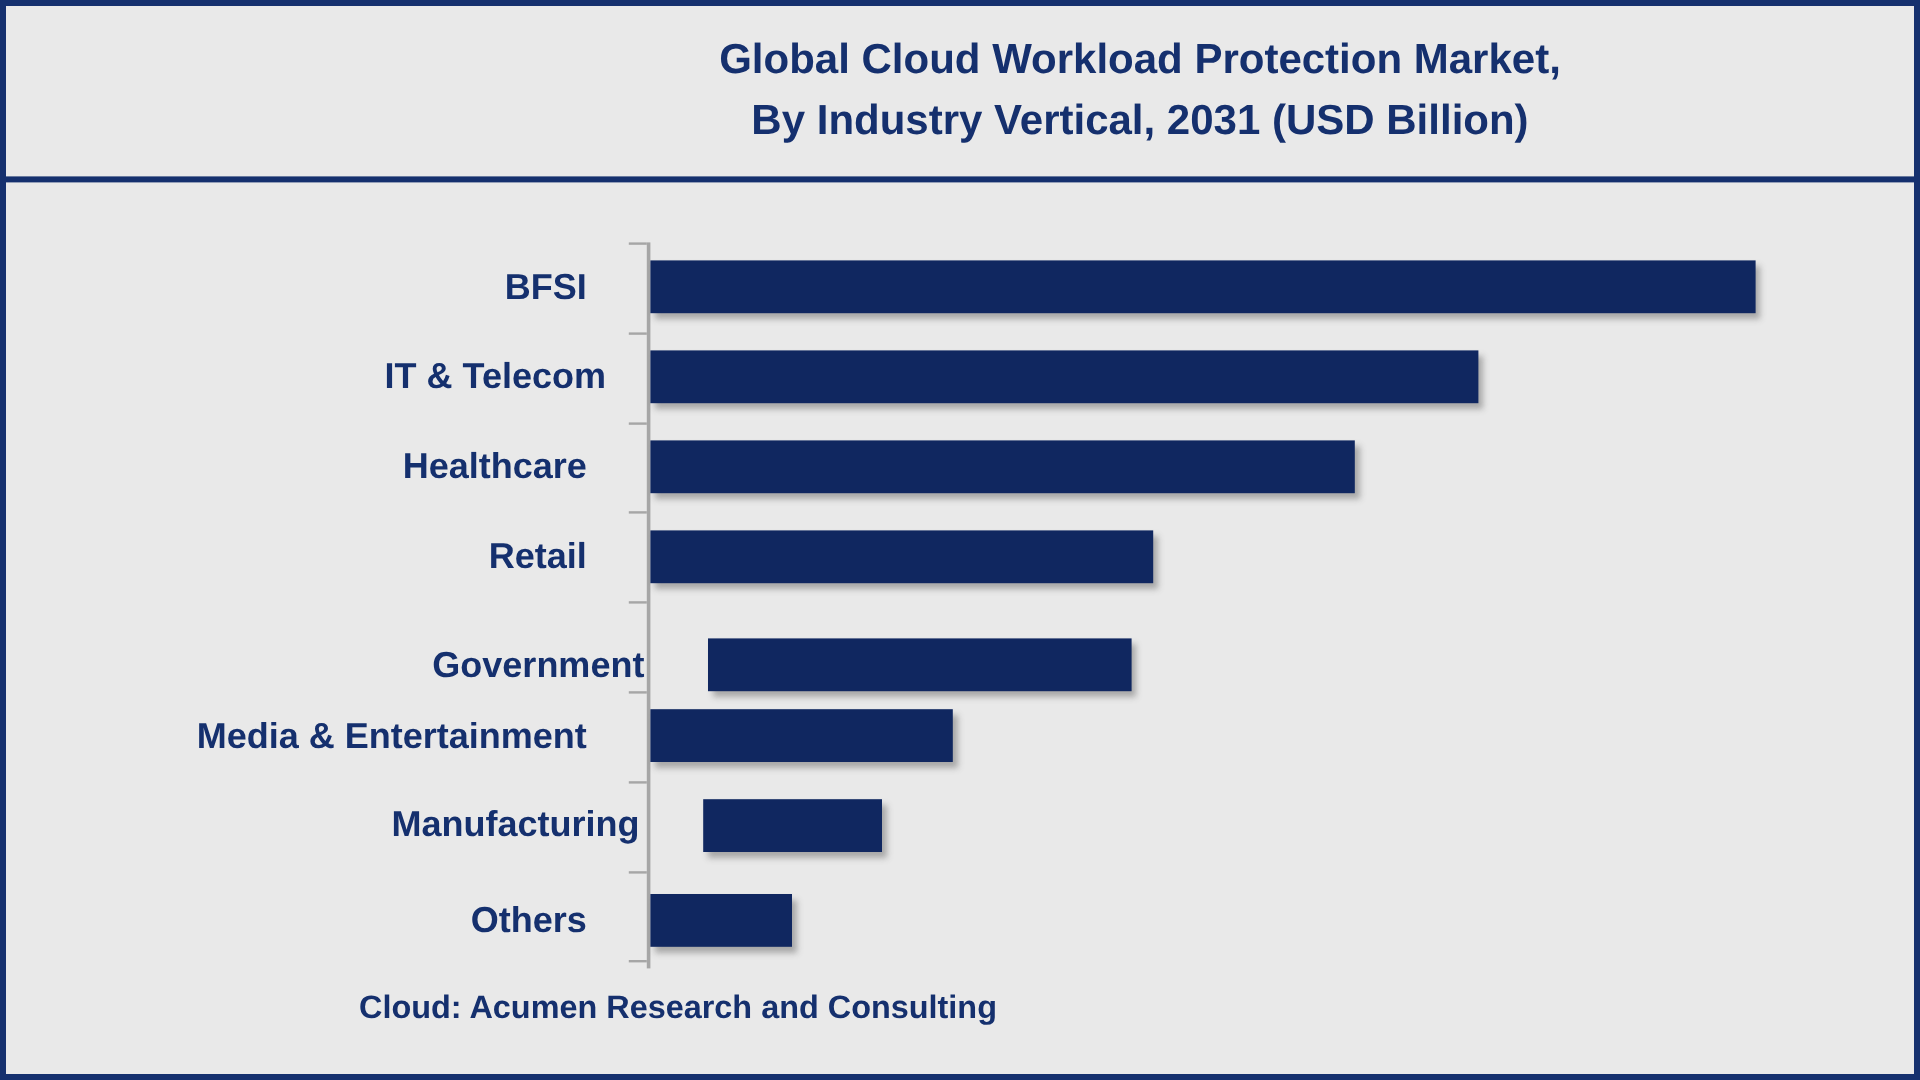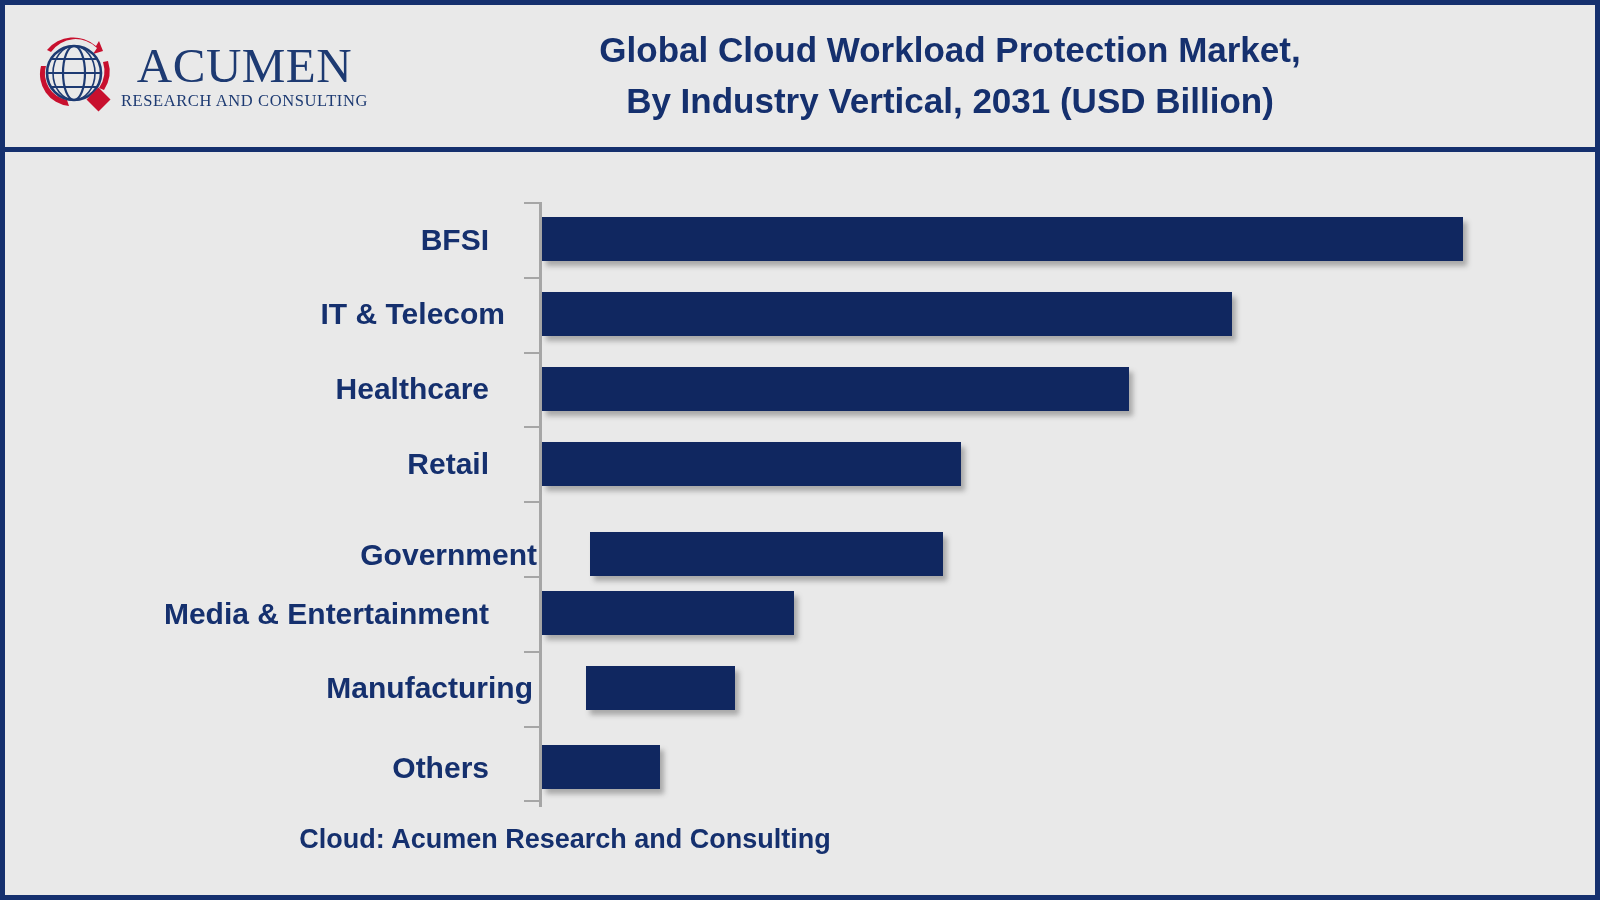--- a/index.html
+++ b/index.html
@@ -152,43 +152,20 @@
     font-family: "Liberation Sans", sans-serif;
   }
 </style>
 </head>
 <body>
 
 <div id="frame">
 
   <div id="header">
 
-    <div id="logo-block">
-      <div id="logo-mark">
-        <svg width="86" height="88" viewBox="0 0 86 88" aria-hidden="true">
-
-          <path d="M18 20 A30 30 0 0 1 64 16 L60 22 L70 19 L66 9 L63 14 A34 34 0 0 0 14 18 Z" fill="#c8102e"></path>
-          <path d="M8 34 A32 32 0 0 0 36 74 L34 68 A27 27 0 0 1 13 34 Z" fill="#c8102e"></path>
-          <path d="M70 30 A30 30 0 0 1 66 56 L71 58 A34 34 0 0 0 75 29 Z" fill="#c8102e"></path>
-
-          <circle cx="41" cy="41" r="27" fill="none" stroke="#1d3a72" stroke-width="2.6"></circle>
-          <ellipse cx="41" cy="41" rx="11" ry="27" fill="none" stroke="#1d3a72" stroke-width="2.2"></ellipse>
-          <ellipse cx="41" cy="41" rx="21" ry="27" fill="none" stroke="#1d3a72" stroke-width="1.6"></ellipse>
-          <line x1="14" y1="41" x2="68" y2="41" stroke="#1d3a72" stroke-width="2.2"></line>
-          <path d="M17.5 27 H64.5" stroke="#1d3a72" stroke-width="1.8" fill="none"></path>
-          <path d="M17.5 55 H64.5" stroke="#1d3a72" stroke-width="1.8" fill="none"></path>
-
-          <rect x="57" y="59" width="17" height="17" fill="#c8102e" transform="rotate(45 65.5 67.5)"></rect>
-        </svg>
-      </div>
-      <div id="logo-words">
-        <div id="logo-acumen">ACUMEN</div>
-        <div id="logo-tagline">RESEARCH AND CONSULTING</div>
-      </div>
-    </div>
 
     <div id="chart-title">
       <span class="line">Global Cloud Workload Protection Market,</span>
       <span class="line">By Industry Vertical, 2031 (USD Billion)</span>
     </div>
   </div>
 
   <div id="plot-wrap">
     <div id="axis-line"></div>
     <div id="ticks">

